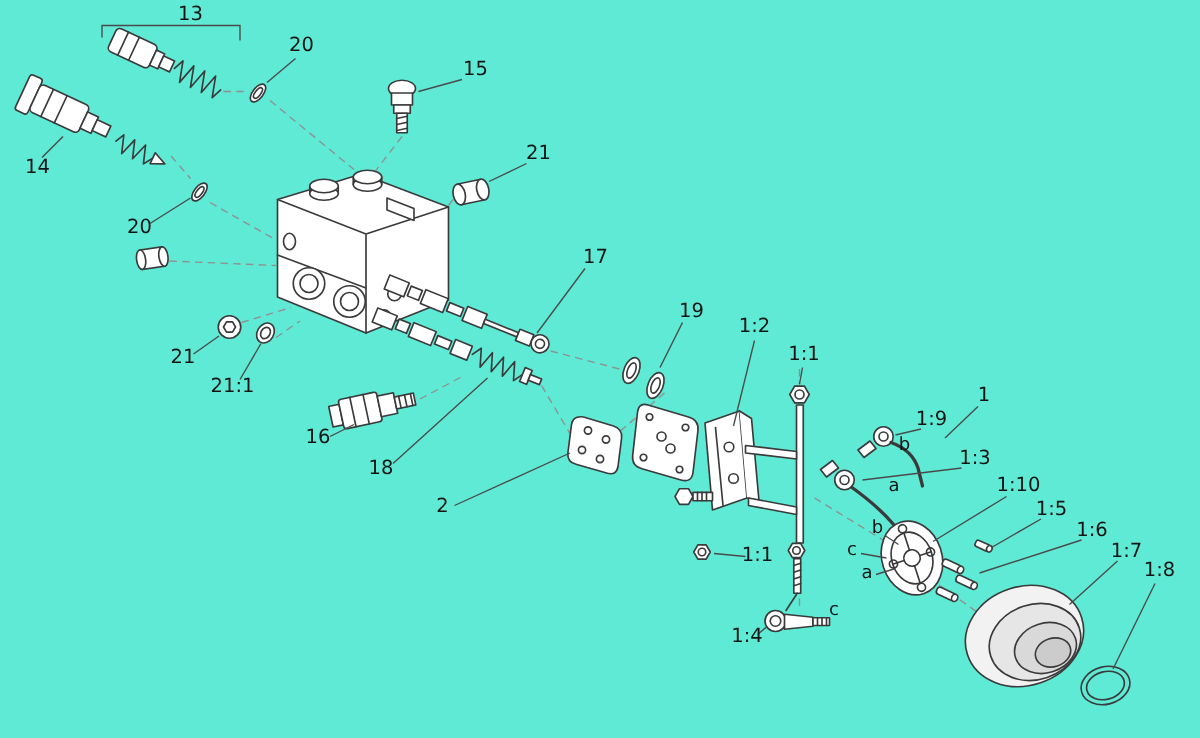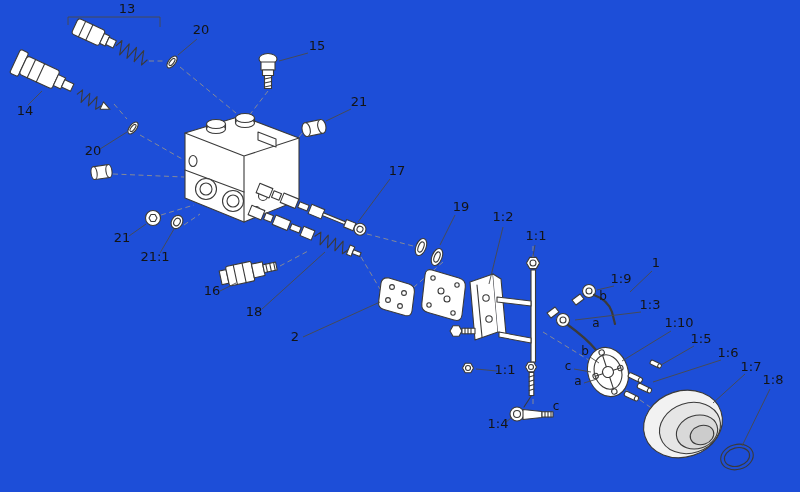--- a/index.html
+++ b/index.html
@@ -1,16 +1,16 @@
 <!DOCTYPE html>
 <html><head>
 <meta charset="utf-8">
 <style>
   html,body{margin:0;padding:0;background:#ffffff;}
-  .canvas{position:relative;width:800px;height:492px;background:#1d4ed8;overflow:hidden;}
+  .canvas{position:relative;width:800px;height:492px;background:#5eead4;overflow:hidden;}
   svg{display:block;}
   .p{fill:#ffffff;stroke:#3a3a3a;stroke-width:1.1;stroke-linejoin:round;stroke-linecap:round;}
   .l{fill:none;stroke:#3a3a3a;stroke-width:1.1;stroke-linejoin:round;stroke-linecap:round;}
   .ld{fill:none;stroke:#4a4a4a;stroke-width:0.9;}
   .dash{fill:none;stroke:#909090;stroke-width:0.9;stroke-dasharray:5 3.5;}
   .rod{fill:none;stroke:#3a3a3a;stroke-width:2.2;stroke-linecap:round;}
   text.callout{font-family:"DejaVu Sans",sans-serif;font-size:13px;fill:#141414;}
   text.ref{font-family:"DejaVu Sans",sans-serif;font-size:12px;fill:#141414;}
 </style>
 </head>

